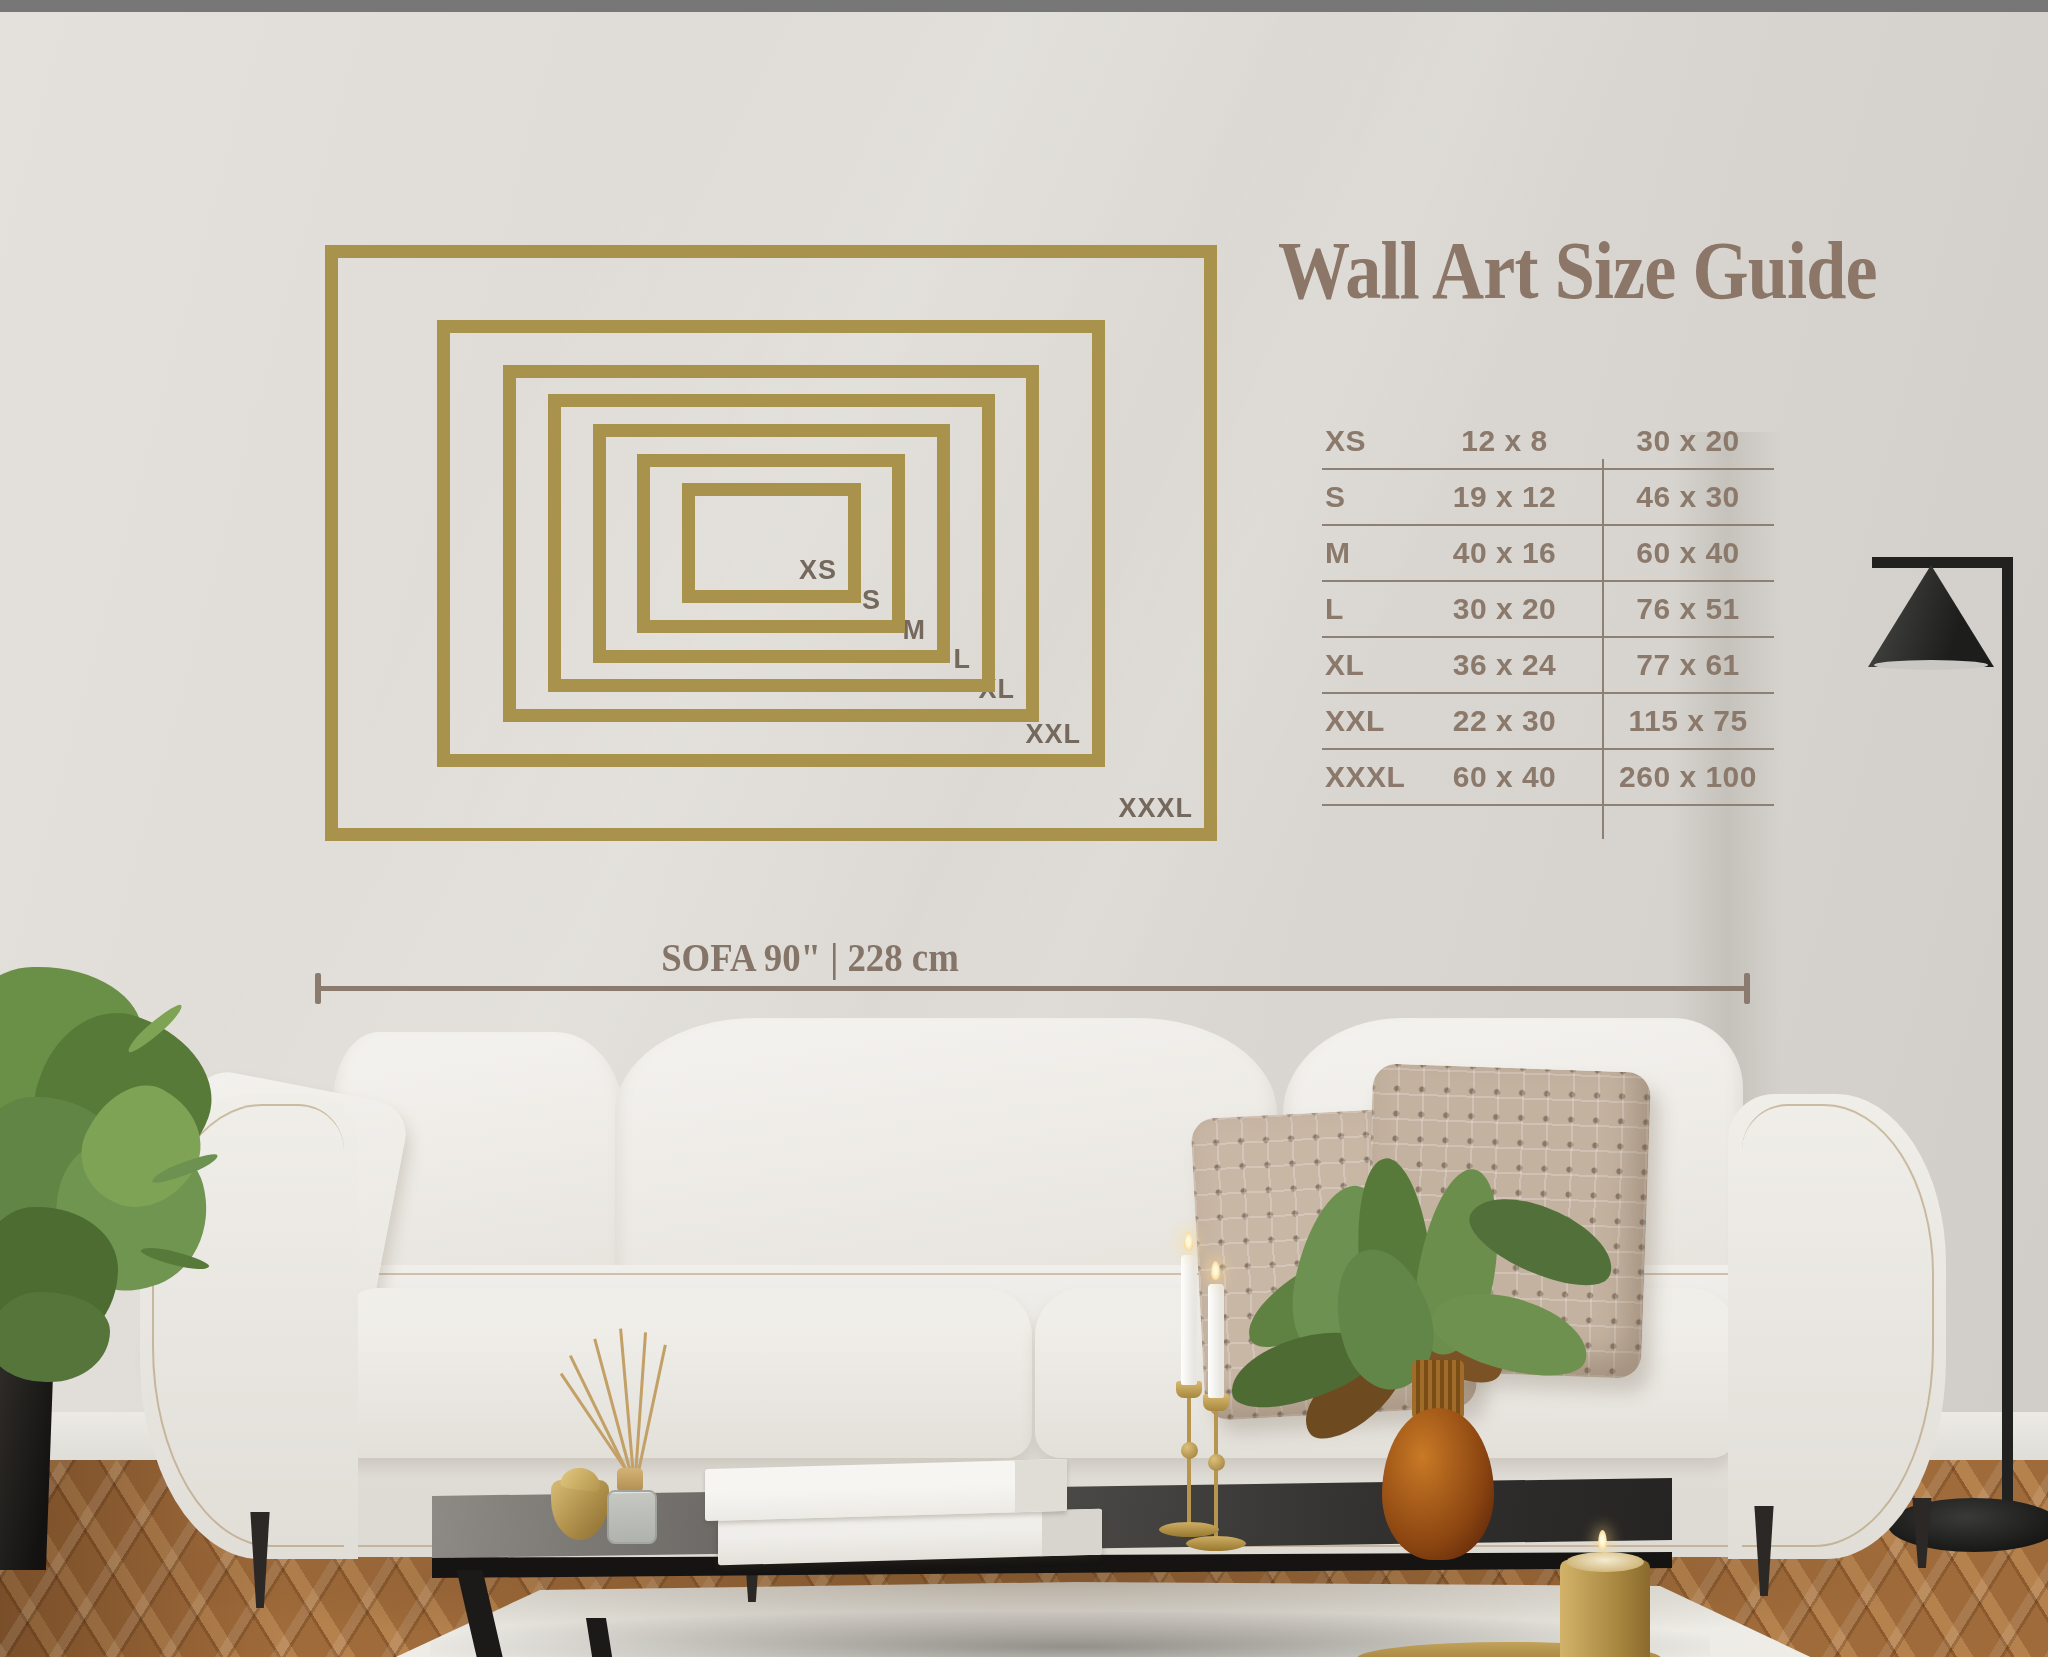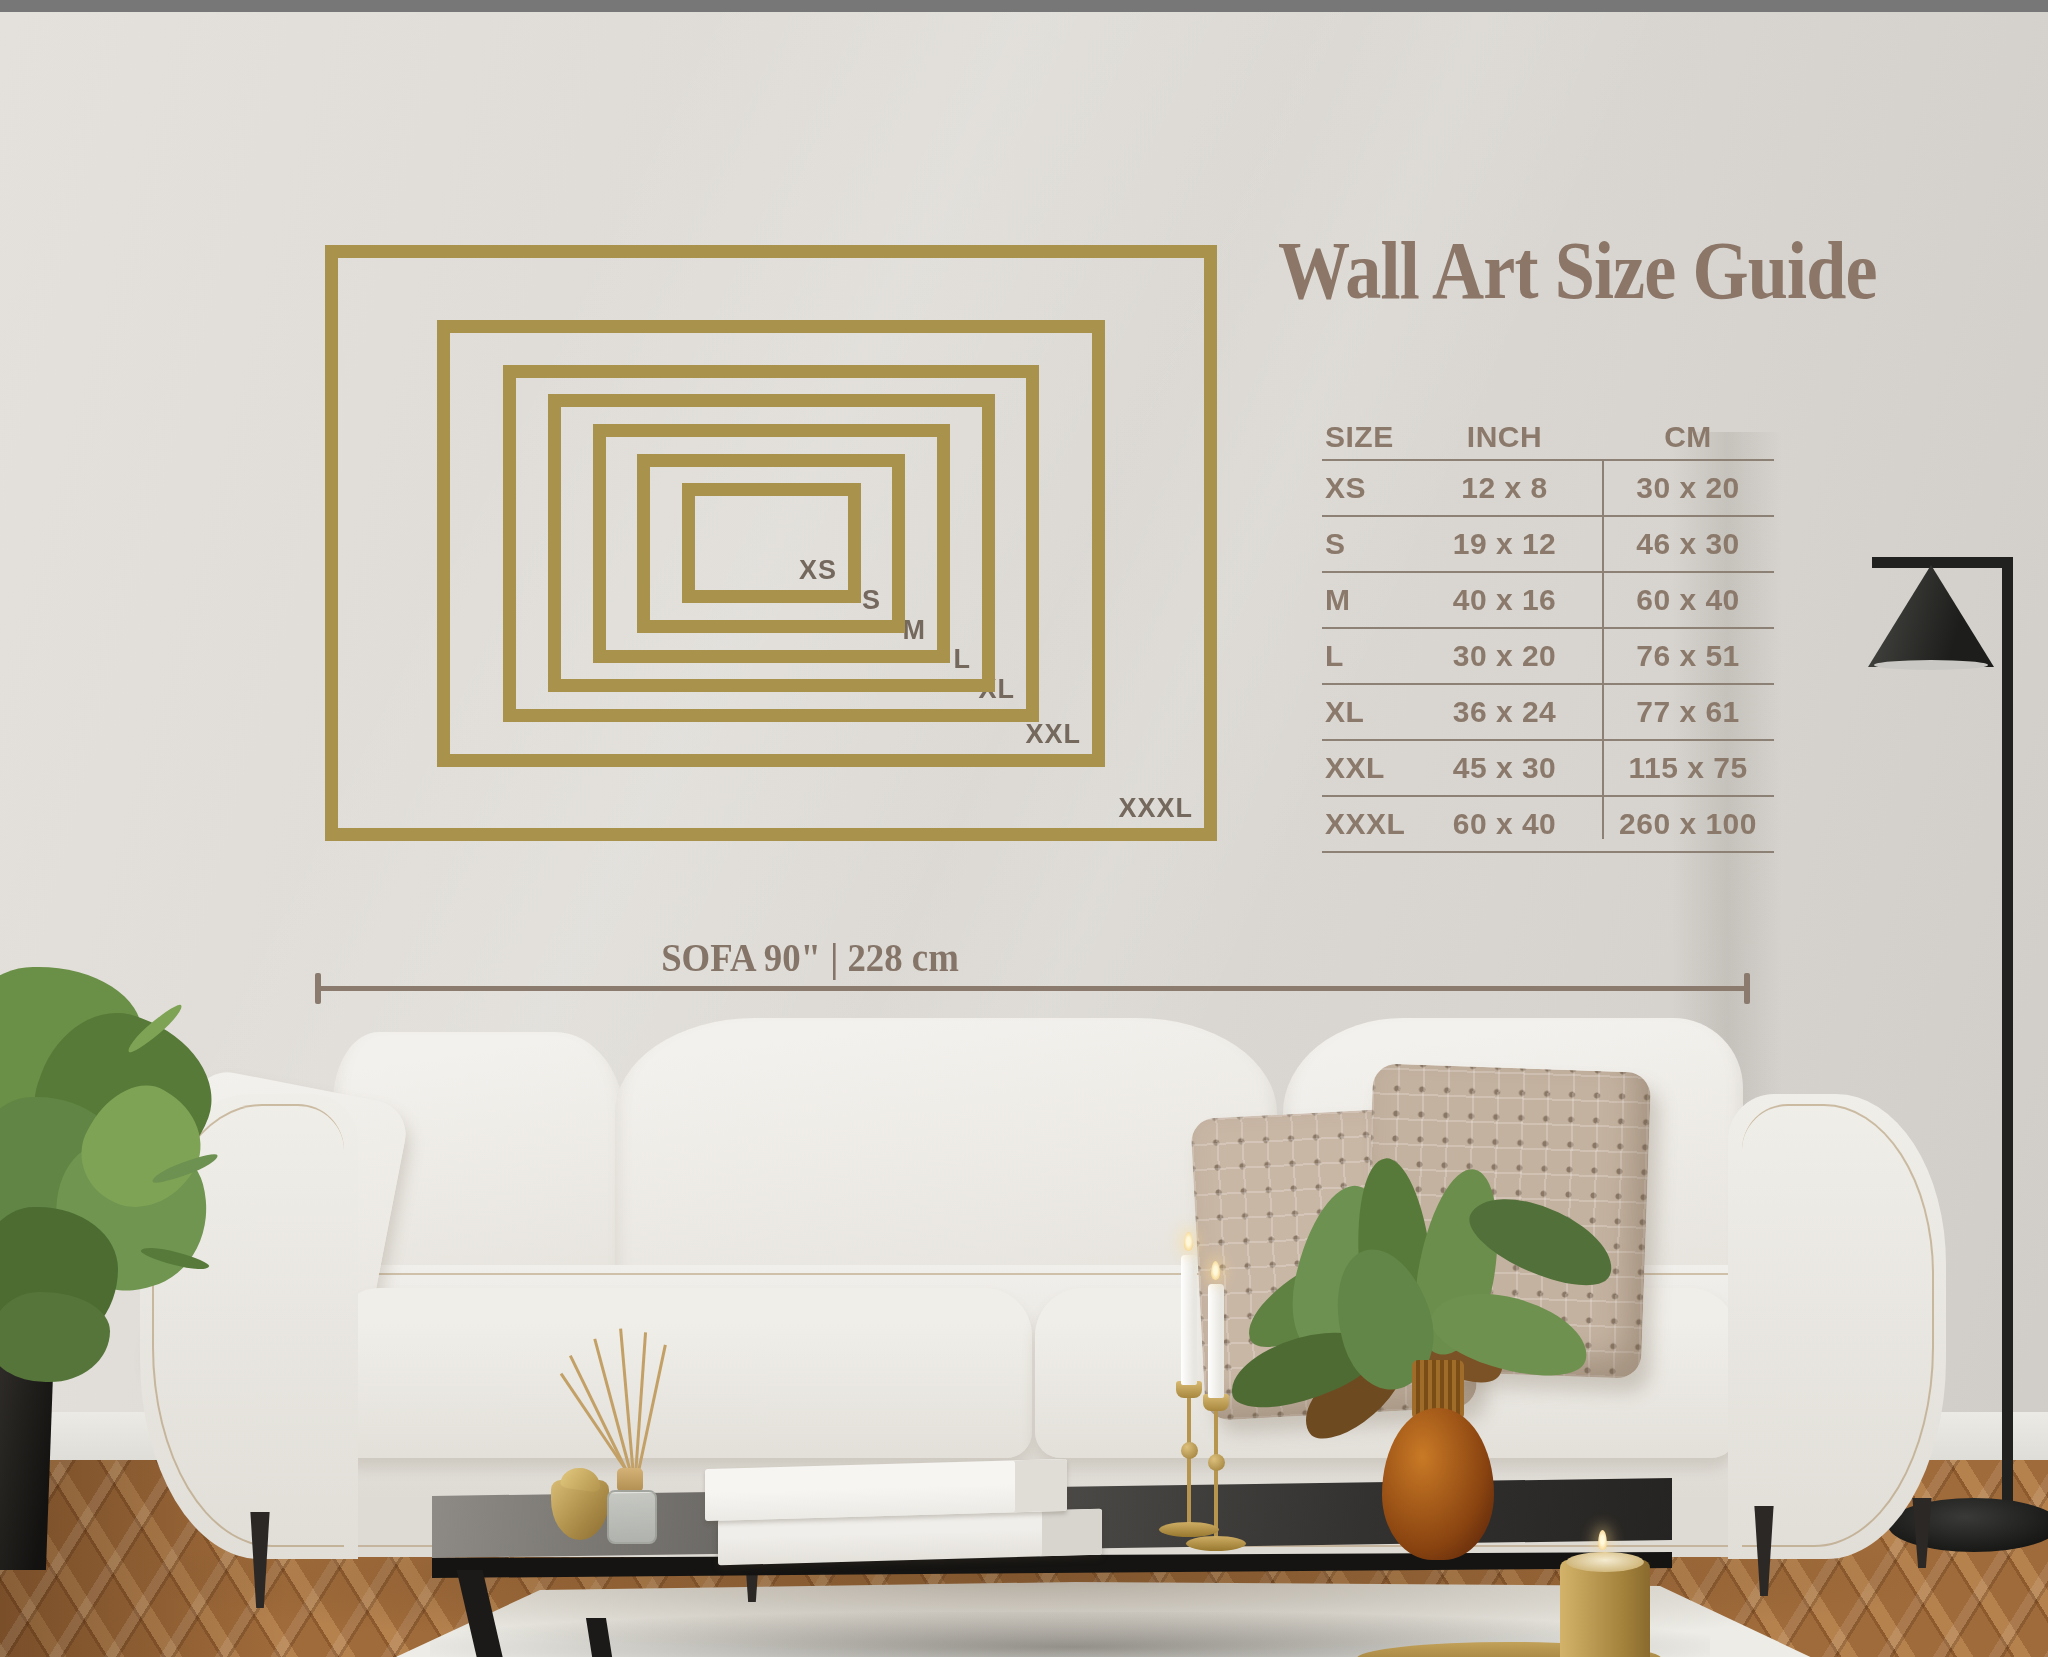--- a/index.html
+++ b/index.html
@@ -245,25 +245,20 @@
     </div>
     <div class="frame f-s">
       <span class="frame-label">S</span>
     </div>
     <div class="frame f-xs">
       <span class="frame-label">XS</span>
     </div>
   </div>
 
   <div class="size-table">
-    <div class="t-row t-head">
-      <span class="c1">SIZE</span>
-      <span class="c2">INCH</span>
-      <span class="c3">CM</span>
-    </div>
     <div class="t-row">
       <span class="c1">XS</span>
       <span class="c2">12 x 8</span>
       <span class="c3">30 x 20</span>
     </div>
     <div class="t-row">
       <span class="c1">S</span>
       <span class="c2">19 x 12</span>
       <span class="c3">46 x 30</span>
     </div>
@@ -277,21 +272,21 @@
       <span class="c2">30 x 20</span>
       <span class="c3">76 x 51</span>
     </div>
     <div class="t-row">
       <span class="c1">XL</span>
       <span class="c2">36 x 24</span>
       <span class="c3">77 x 61</span>
     </div>
     <div class="t-row">
       <span class="c1">XXL</span>
-      <span class="c2">45 x 30</span>
+      <span class="c2">22 x 30</span>
       <span class="c3">115 x 75</span>
     </div>
     <div class="t-row">
       <span class="c1">XXXL</span>
       <span class="c2">60 x 40</span>
       <span class="c3">260 x 100</span>
     </div>
     <div class="v-div"></div>
   </div>
 

